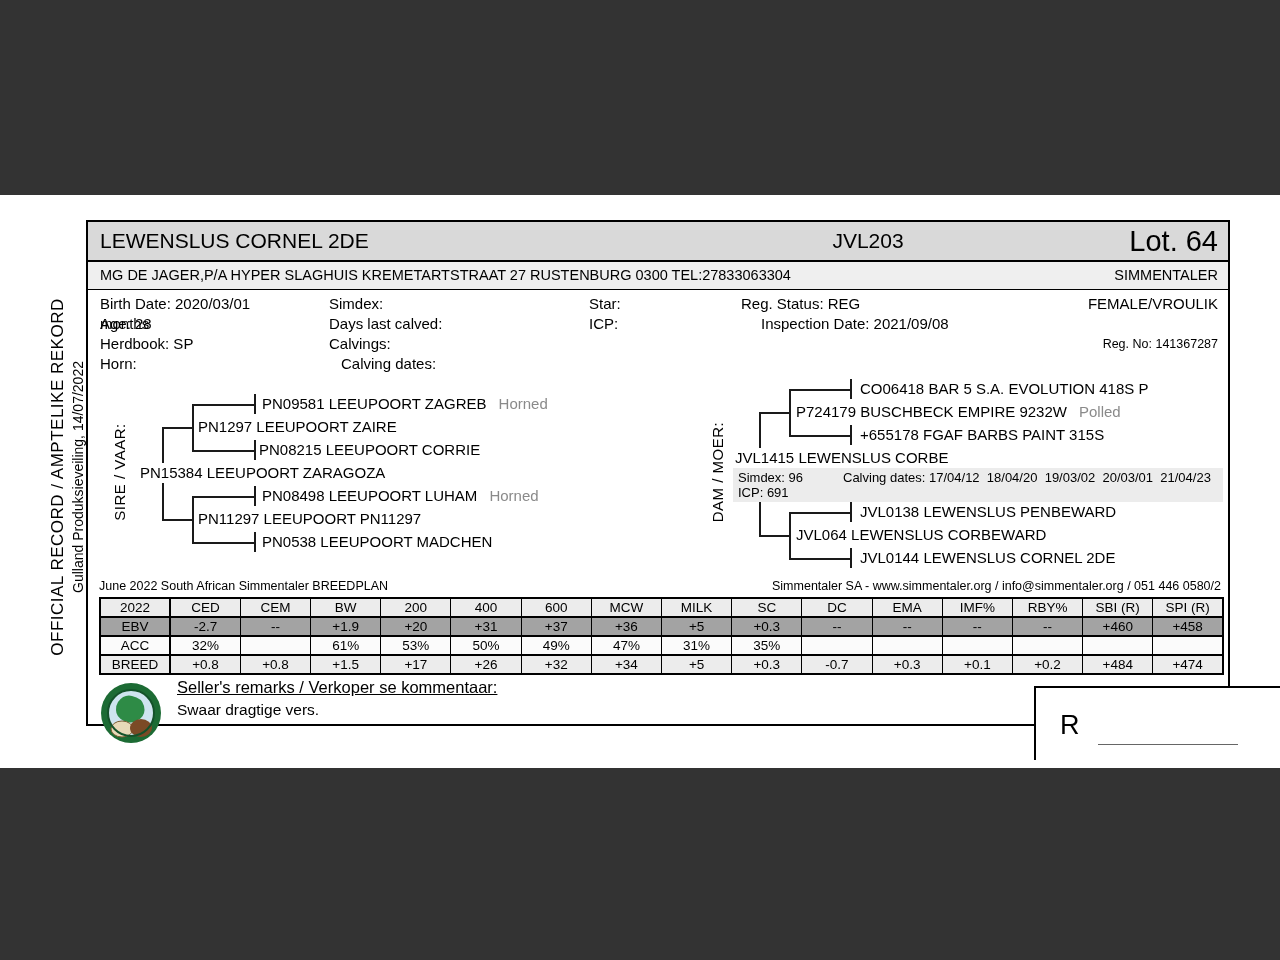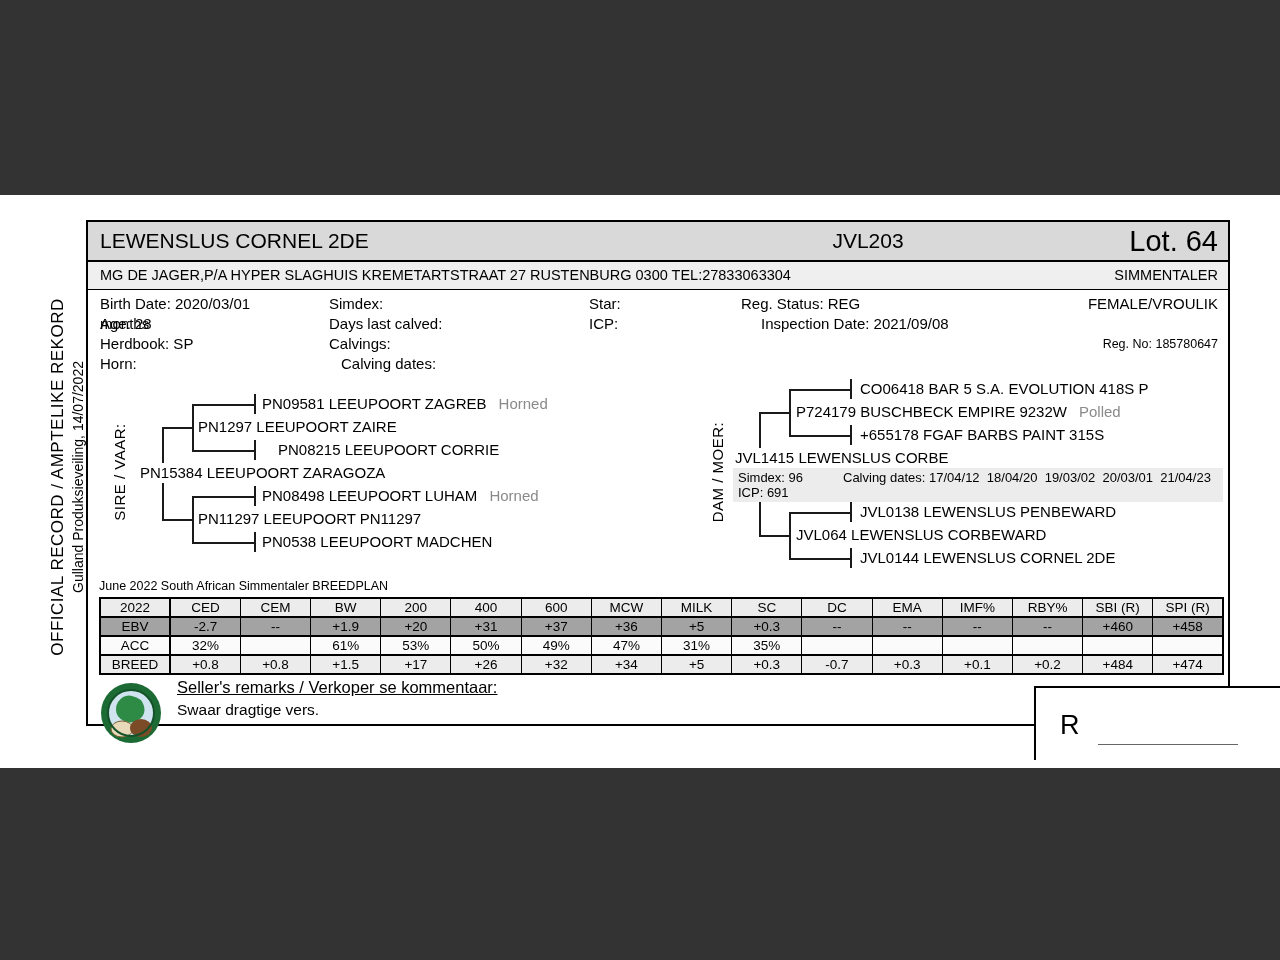--- a/index.html
+++ b/index.html
@@ -78,42 +78,42 @@
     <span style="left:12px;top:132px;">Horn:</span>
     <span style="left:241px;top:72px;">Simdex:</span>
     <span style="left:241px;top:92px;">Days last calved:</span>
     <span style="left:241px;top:112px;">Calvings:</span>
     <span style="left:253px;top:132px;">Calving dates:</span>
     <span style="left:501px;top:72px;">Star:</span>
     <span style="left:501px;top:92px;">ICP:</span>
     <span style="left:653px;top:72px;">Reg. Status: REG</span>
     <span style="left:653px;top:92px;margin-left:20px;">Inspection Date: 2021/09/08</span>
     <span style="right:10px;top:72px;">FEMALE/VROULIK</span>
-    <span style="right:10px;top:112px;font-size:12.5px;">Reg. No: 185780647</span>
+    <span style="right:10px;top:112px;font-size:12.5px;">Reg. No: 141367287</span>
   </div>
 
   <div class="vlabel" style="left:31px;top:250px;">
     <div class="l1" style="font-size:15px;">SIRE / VAAR:</div>
   </div>
   <div class="tl" style="left:74px;top:205px;width:2px;height:94px;"></div>
   <div class="tl" style="left:74px;top:205px;width:30px;height:2px;"></div>
   <div class="tl" style="left:74px;top:297px;width:30px;height:2px;"></div>
   <div class="tl" style="left:104px;top:182px;width:2px;height:48px;"></div>
   <div class="tl" style="left:104px;top:182px;width:62px;height:2px;"></div>
   <div class="tl" style="left:104px;top:228px;width:62px;height:2px;"></div>
   <div class="tl" style="left:166px;top:172px;width:2px;height:20px;"></div>
   <div class="tl" style="left:166px;top:218px;width:2px;height:20px;"></div>
   <div class="tl" style="left:104px;top:274px;width:2px;height:48px;"></div>
   <div class="tl" style="left:104px;top:274px;width:62px;height:2px;"></div>
   <div class="tl" style="left:104px;top:320px;width:62px;height:2px;"></div>
   <div class="tl" style="left:166px;top:264px;width:2px;height:20px;"></div>
   <div class="tl" style="left:166px;top:310px;width:2px;height:20px;"></div>
   <div class="ped-name" style="left:174px;top:172px;"><span>PN09581 LEEUPOORT ZAGREB</span><span class="tag">Horned</span></div>
   <div class="ped-name" style="left:110px;top:195px;">PN1297 LEEUPOORT ZAIRE</div>
-  <div class="ped-name" style="left:190px;top:218px;">PN08215 LEEUPOORT CORRIE</div>
+  <div class="ped-name" style="left:171px;top:218px;">PN08215 LEEUPOORT CORRIE</div>
   <div class="ped-name onwhite" style="left:52px;top:241px;">PN15384 LEEUPOORT ZARAGOZA</div>
   <div class="ped-name" style="left:174px;top:264px;"><span>PN08498 LEEUPOORT LUHAM</span><span class="tag">Horned</span></div>
   <div class="ped-name" style="left:110px;top:287px;">PN11297 LEEUPOORT PN11297</div>
   <div class="ped-name" style="left:174px;top:310px;">PN0538 LEEUPOORT MADCHEN</div>
 
   <div class="vlabel" style="left:629px;top:250px;">
     <div class="l1" style="font-size:15px;">DAM / MOER:</div>
   </div>
   <div class="tl" style="left:671px;top:190px;width:2px;height:125px;"></div>
   <div class="tl" style="left:671px;top:190px;width:30px;height:2px;"></div>
@@ -135,20 +135,21 @@
   <div class="band">
     <span class="b1">Simdex: 96</span>
     <span class="b2">Calving dates: 17/04/12  18/04/20  19/03/02  20/03/01  21/04/23</span>
     <span class="b3">ICP: 691</span>
   </div>
   <div class="ped-name" style="left:772px;top:280px;">JVL0138 LEWENSLUS PENBEWARD</div>
   <div class="ped-name" style="left:708px;top:303px;">JVL064 LEWENSLUS CORBEWARD</div>
   <div class="ped-name" style="left:772px;top:326px;">JVL0144 LEWENSLUS CORNEL 2DE</div>
 
   <div class="bp-caption">
+    <span class="right">Simmentaler SA - www.simmentaler.org / info@simmentaler.org / 051 446 0580/2</span>
     <span>June 2022 South African Simmentaler BREEDPLAN</span>
   </div>
   <table class="bp">
       <tbody>
         <tr class="hdr">
           <td class="first">2022</td>
           <td class="">CED</td>
           <td class="">CEM</td>
           <td class="">BW</td>
           <td class="">200</td>

